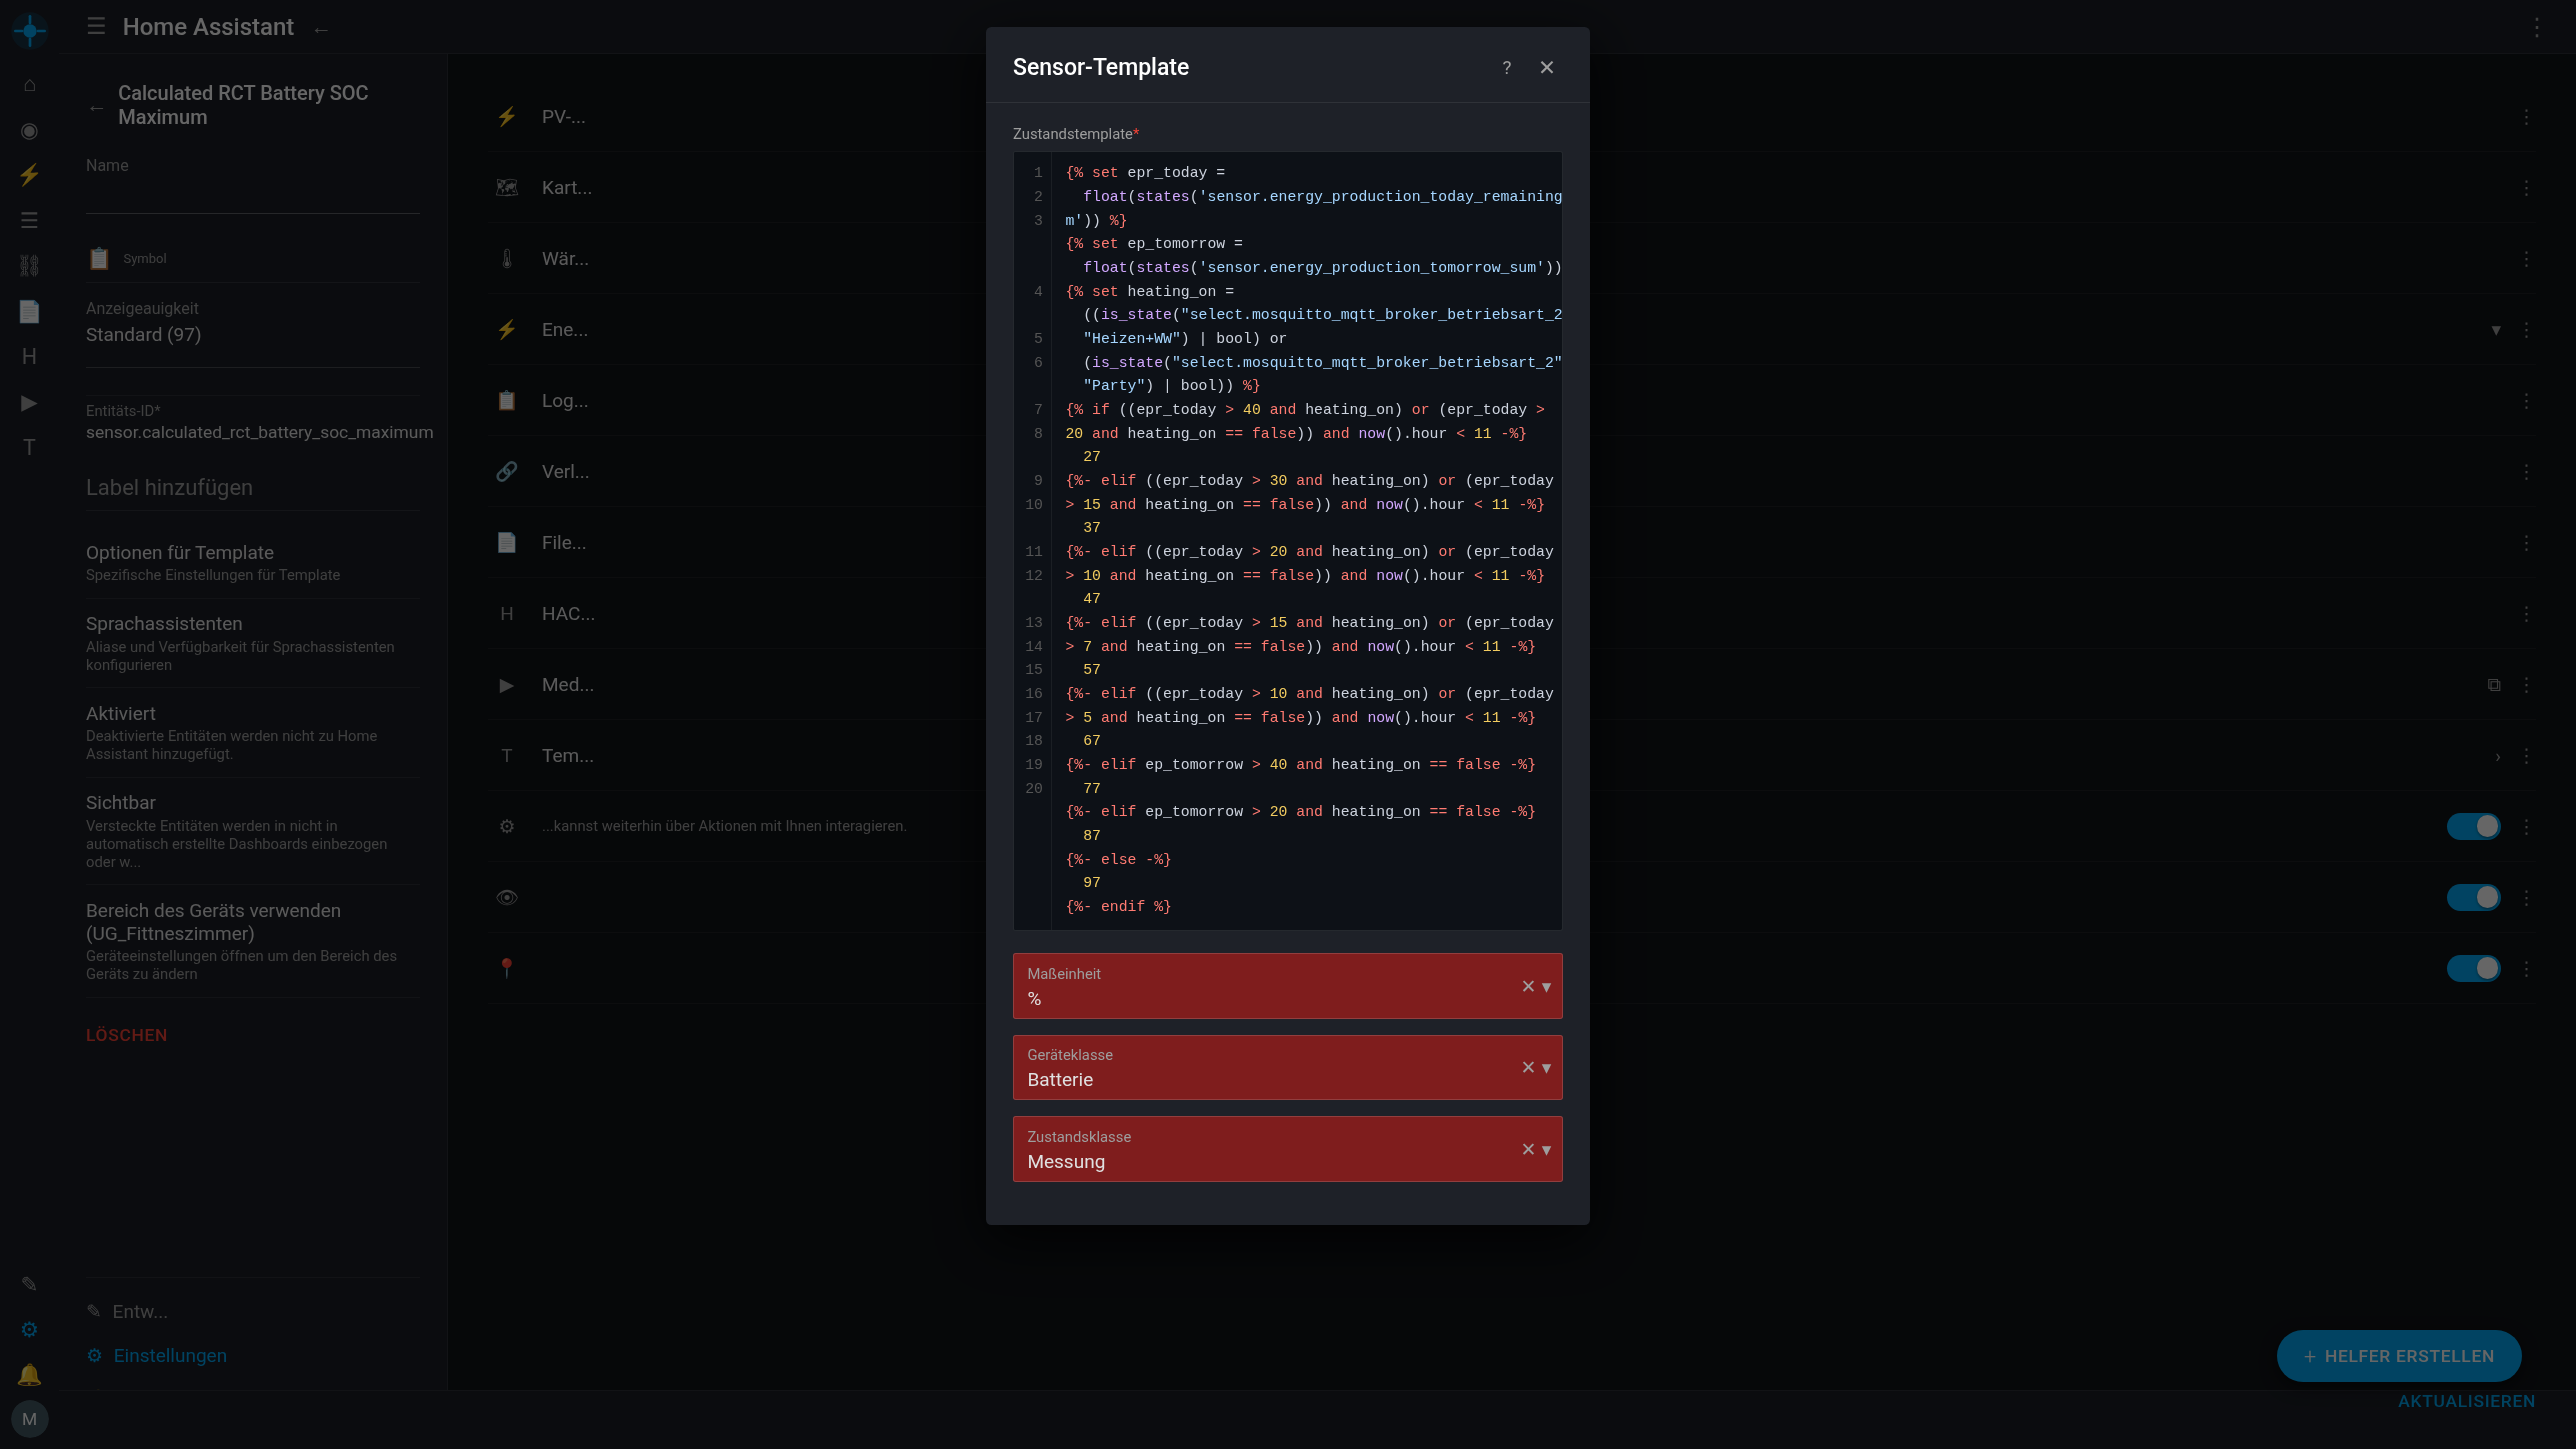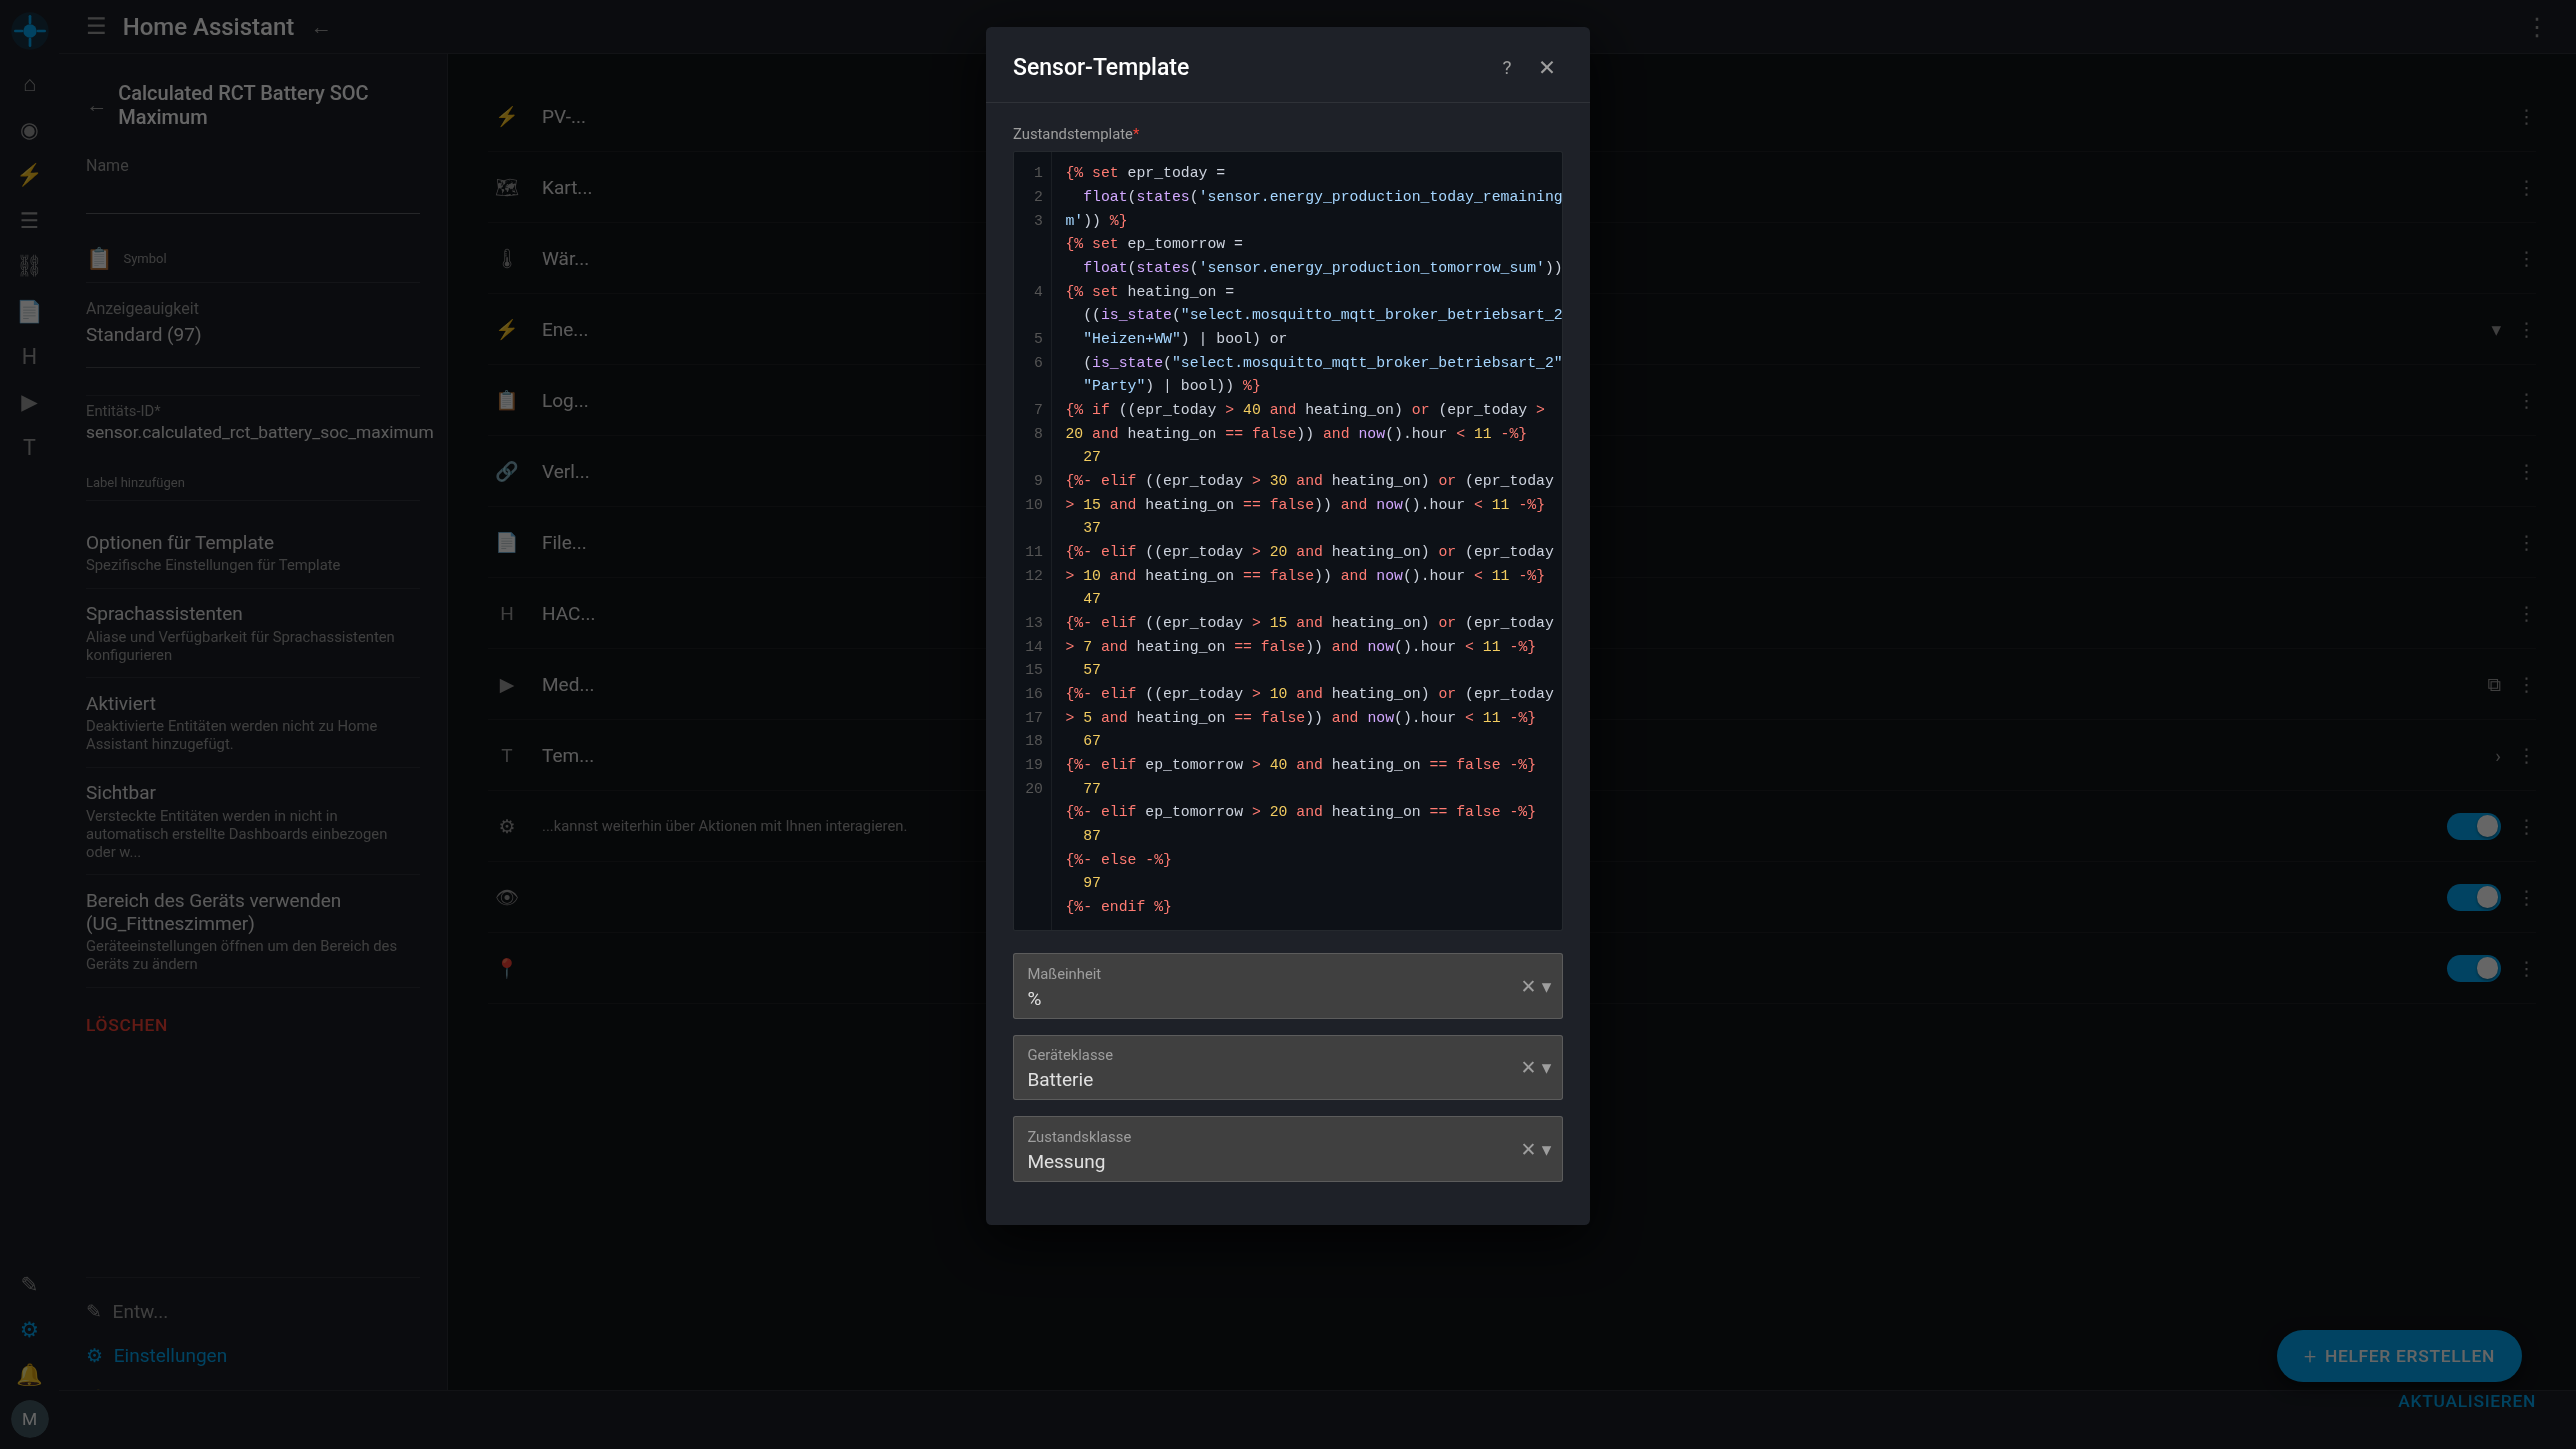--- a/index.html
+++ b/index.html
@@ -167,21 +167,21 @@
       font-size: 14.8px;
       color: #9e9e9e;
       margin-bottom: 2.7px;
     }
     .entity-id-value {
       font-size: 17.4px;
       color: #e0e0e0;
     }
 
     .label-add {
-      font-size: 13px;
+      font-size: 22px;
       color: #9e9e9e;
       padding: 10.7px 0;
       border-bottom: 0.7px solid rgba(255,255,255,0.1);
       margin-bottom: 16px;
     }
 
     .section-item {
       padding: 13.4px 0;
       border-bottom: 0.7px solid rgba(255,255,255,0.08);
       cursor: pointer;
@@ -336,21 +336,21 @@
     .code-content .fn { color: #d2a8ff; }
     .code-content .op { color: #ff7b72; }
     .code-content .tmpl { color: #ff7b72; }
 
     
     .modal-field {
       margin-bottom: 16px;
       border: 0.7px solid rgba(255,255,255,0.15);
       border-radius: 2.7px;
       padding: 10.7px 13.4px 8px;
-      background: #404040;
+      background: #7f1d1d;
       position: relative;
     }
     .modal-field-label {
       font-size: 14.8px;
       color: #9e9e9e;
       margin-bottom: 4px;
     }
     .modal-field-value {
       font-size: 19px;
       color: #e0e0e0;

